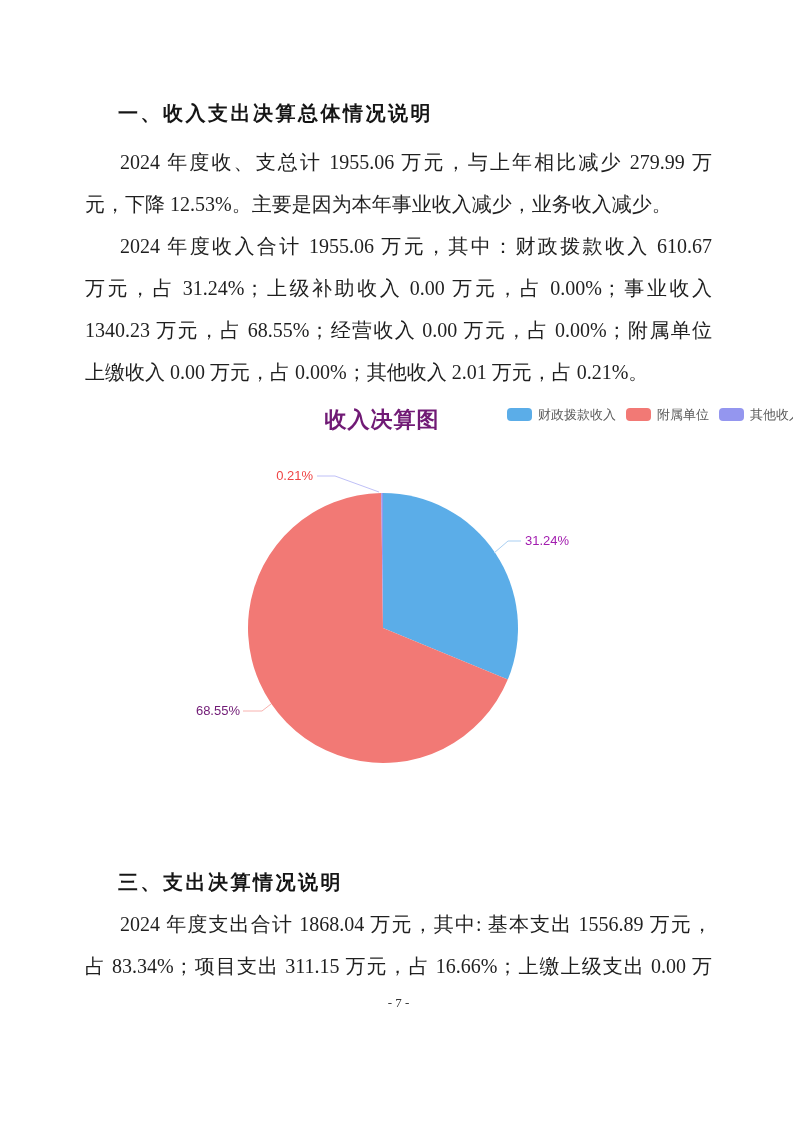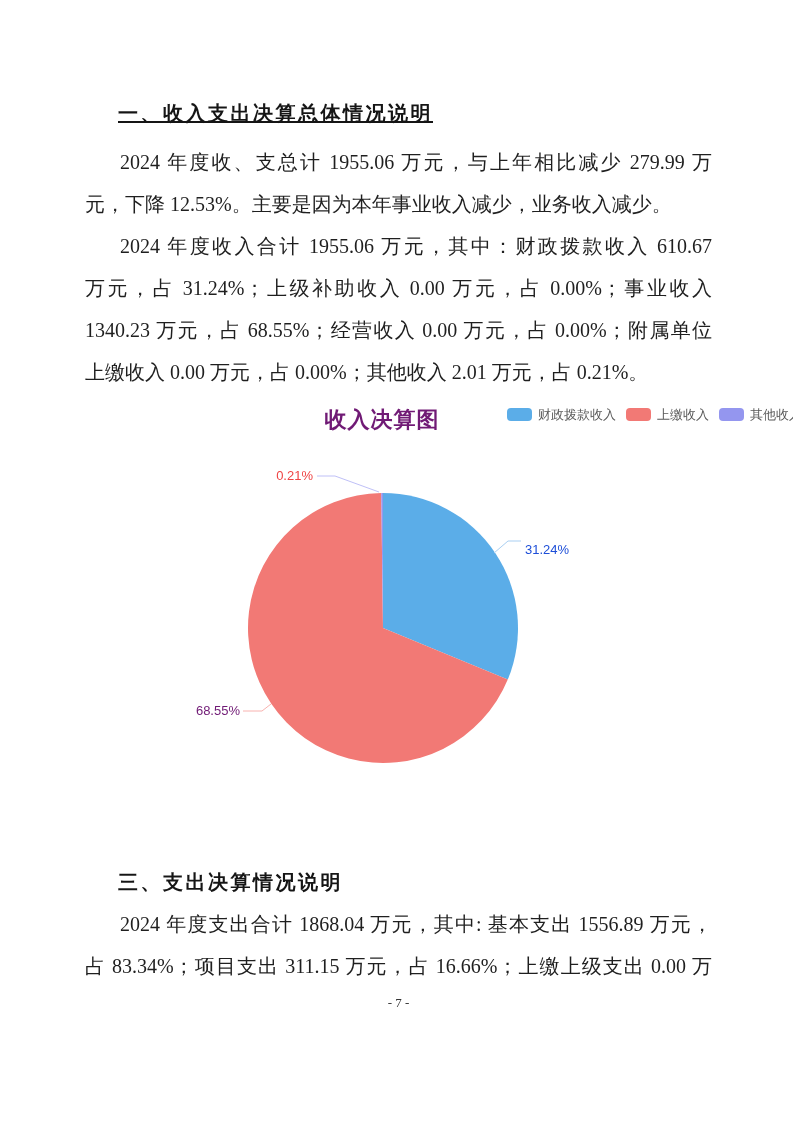--- a/index.html
+++ b/index.html
@@ -9,21 +9,21 @@
     background: #ffffff; overflow: hidden;
     font-family: "Liberation Serif", "DejaVu Serif", serif; color: #1f1f1f;
   }
   .content { padding: 0 81px 0 85px; }
   .sec-heading {
     margin: 0; padding-left: 33px;
     font-family: "Liberation Sans", "DejaVu Sans", sans-serif;
     font-size: 20px; line-height: 42px; font-weight: bold;
     letter-spacing: 2.5px; color: #151515;
   }
-  .h1m { margin-top: 92px; text-decoration: underline; }
+  .h1m { margin-top: 92px; }
   .h2m { margin-top: 1px; }
   .para { margin: 0; }
   .p1m { margin-top: 7px; }
   .line { font-size: 20px; line-height: 42px; }
   .line.ind { padding-left: 35px; }
   .line.just { text-align: justify; text-align-last: justify; }
   .chart-area { position: relative; height: 468px; }
   #pie-svg { position: absolute; left: 0; top: 0; }
   .chart-title {
     position: absolute; left: 297px; top: 12px; transform: translateX(-50%);
@@ -73,28 +73,28 @@
           <polyline points="232,83 250,83 294,99" fill="none" stroke="#bfc0f7" stroke-width="1"></polyline>
         </svg>
       <div class="chart-title">收入决算图</div>
       <div class="legend" id="legend">
           <div class="lg-row">
             <span class="lg-swatch" style="background: rgb(91, 173, 232);"></span>
             <span class="lg-label">财政拨款收入</span>
           </div>
           <div class="lg-row">
             <span class="lg-swatch" style="background: rgb(242, 121, 117);"></span>
-            <span class="lg-label">上缴收入</span>
+            <span class="lg-label">附属单位</span>
           </div>
           <div class="lg-row">
             <span class="lg-swatch" style="background: rgb(148, 150, 239);"></span>
             <span class="lg-label">其他收入</span>
           </div>
         </div>
-    <div class="pct-label" style="color: #1d4ed8; left: 440px; top: 150px; text-align: right;">31.24%</div>
+    <div class="pct-label" style="color: #a21caf; left: 440px; top: 141px; text-align: right;">31.24%</div>
         <div class="pct-label" style="color: #701a75; right: 472px; top: 311px;">68.55%</div>
         <div class="pct-label" style="color: #ef4444; right: 399px; top: 76px;">0.21%</div>
       </div>
 
     <h2 class="sec-heading">三、支出决算情况说明</h2>
     <div class="para">
         <div class="line ind just">2024 年度支出合计 1868.04 万元，其中: 基本支出 1556.89 万元，</div>
         <div class="line just">占 83.34%；项目支出 311.15 万元，占 16.66%；上缴上级支出 0.00 万</div>
       </div>
 

